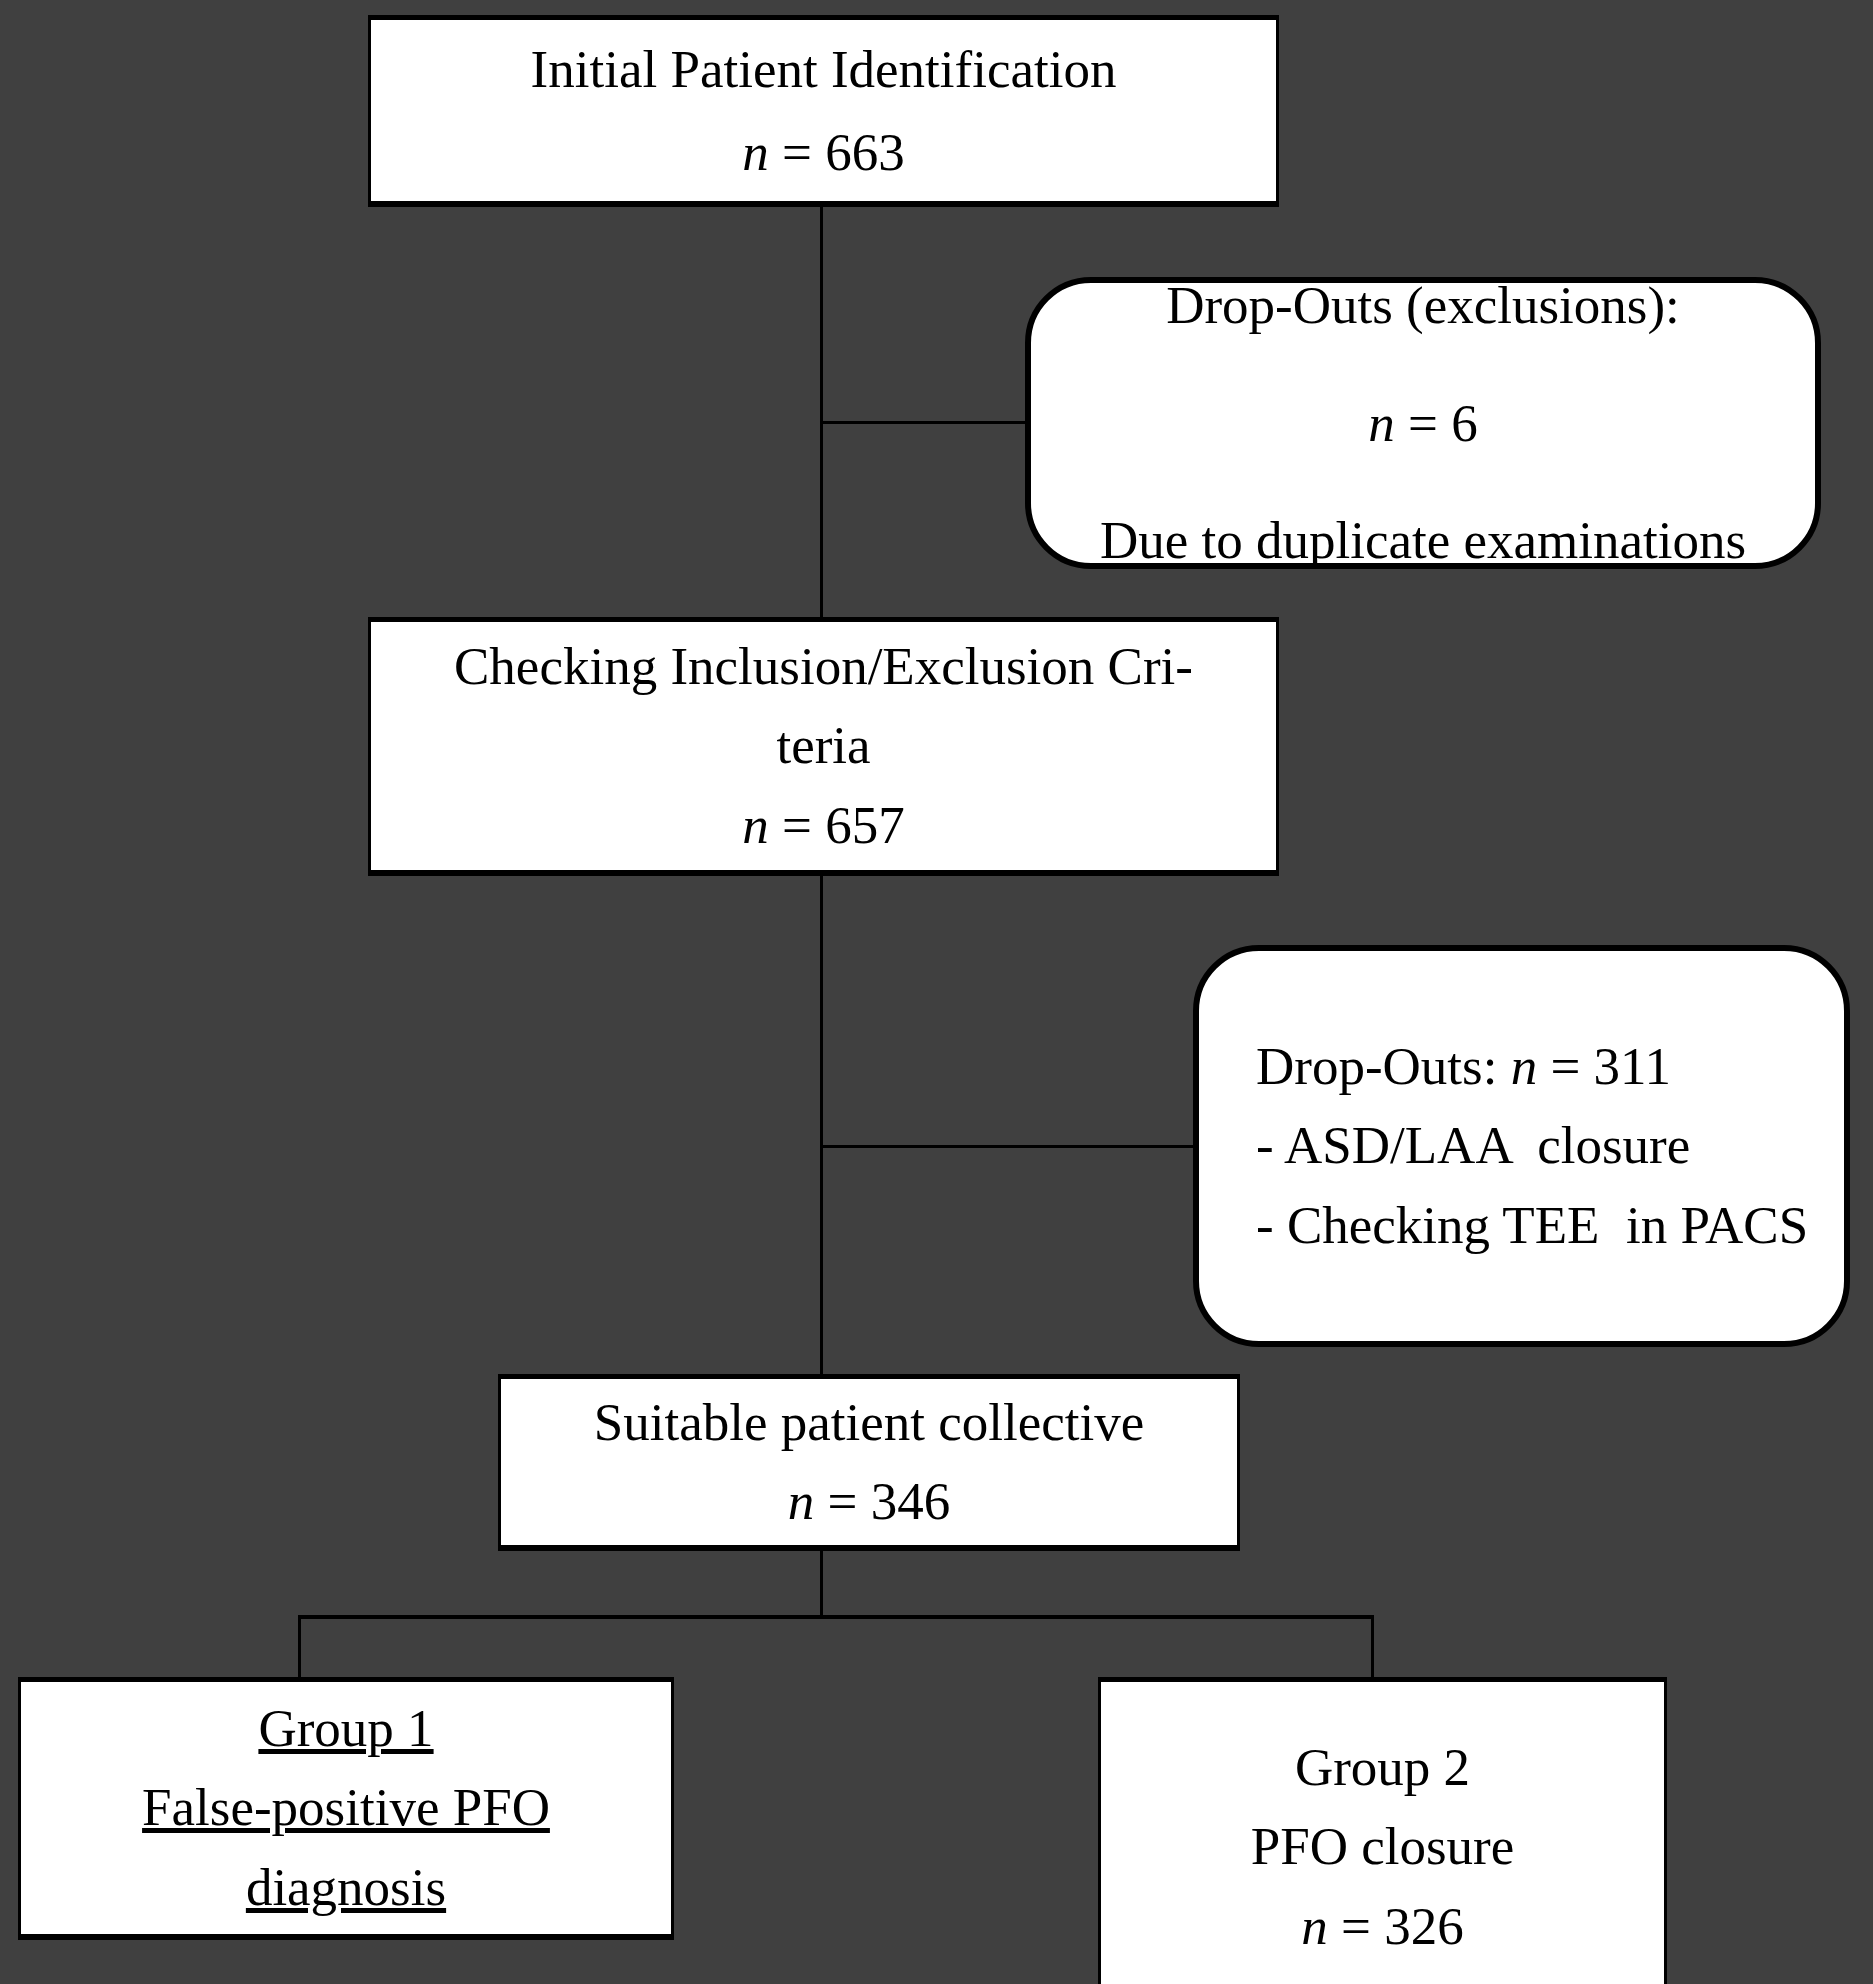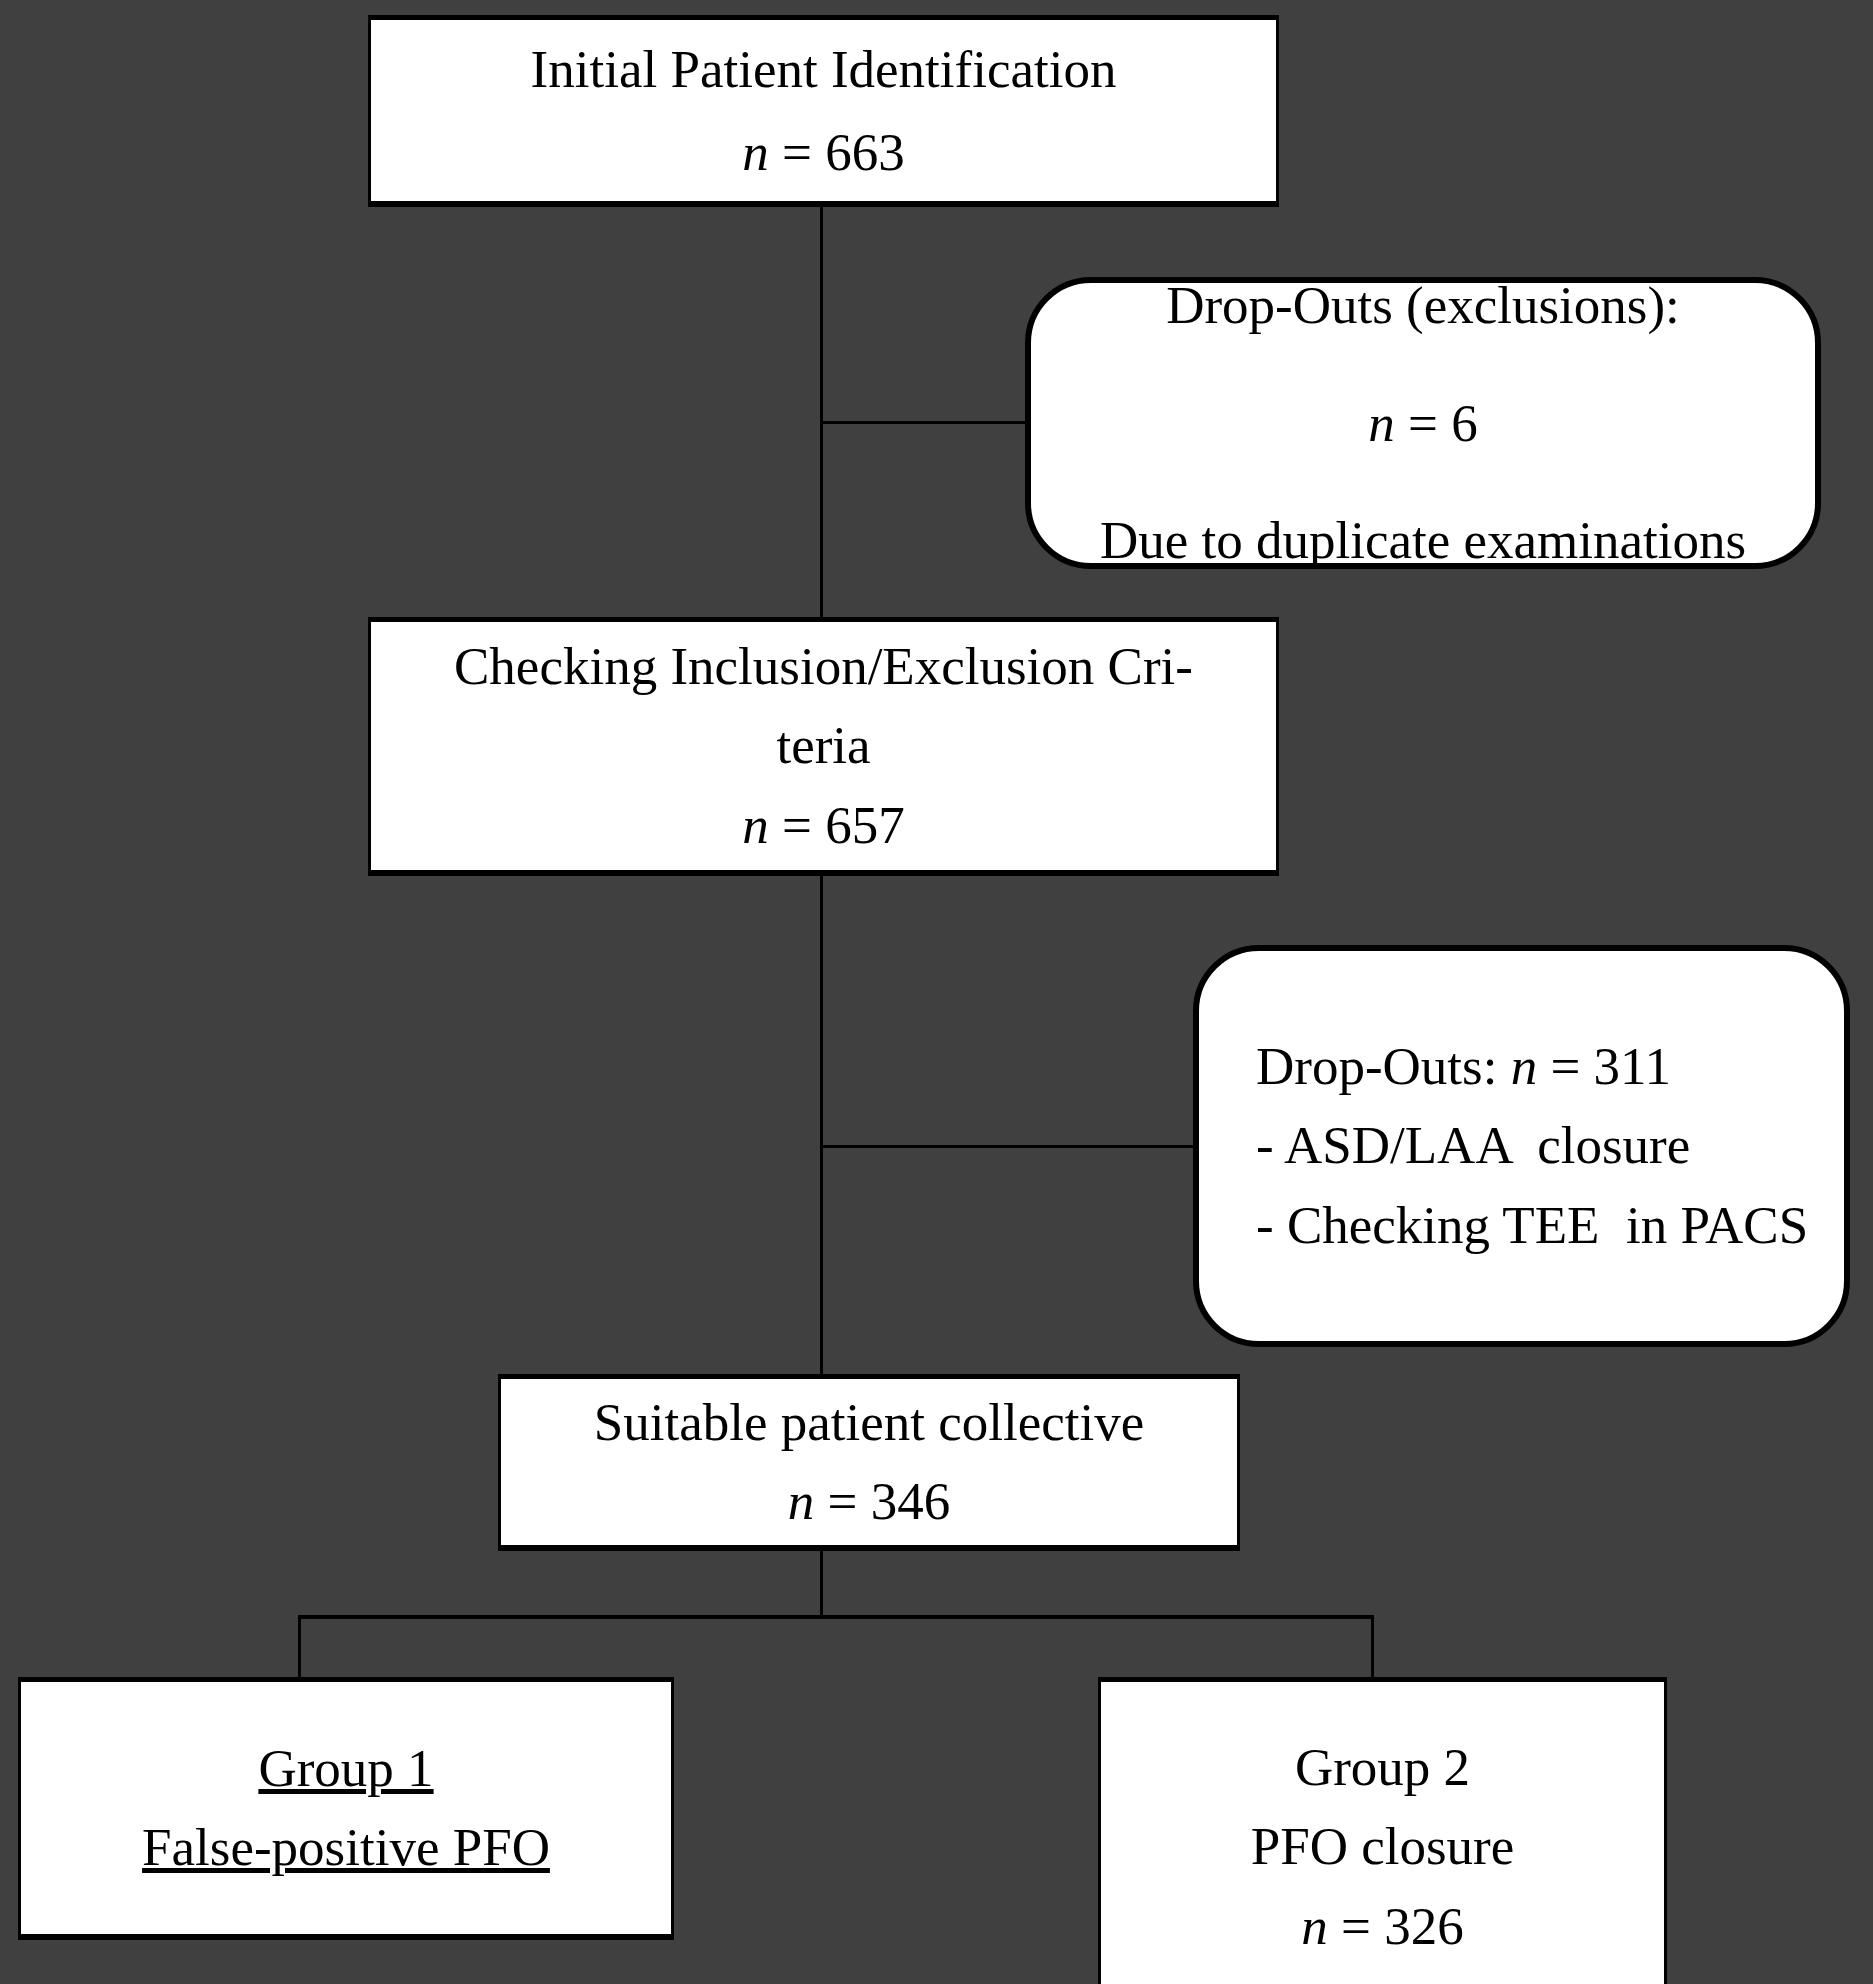--- a/index.html
+++ b/index.html
@@ -83,20 +83,21 @@
   </div>
 
   <div class="box rect" style="left:458px;top:1374px;width:742px;height:177px;line-height:1.5;margin-left:40px;">
     <div class="line">Suitable patient collective</div>
     <div class="line"><span class="it">n</span><span class="pre"> = 346</span></div>
   </div>
 
   <div class="box rect lh15" style="left:18px;top:1677px;width:656px;height:263px;text-decoration:underline;">
     <div class="line">Group 1</div>
     <div class="line">False-positive PFO</div>
+    <div class="line">diagnosis</div>
   </div>
 
   <div class="box rect lh15" style="left:1098px;top:1677px;width:569px;height:341px;">
     <div class="line">Group 2</div>
     <div class="line">PFO closure</div>
     <div class="line"><span class="it">n</span><span class="pre"> = 326</span></div>
   </div>
 
 </div>
 

